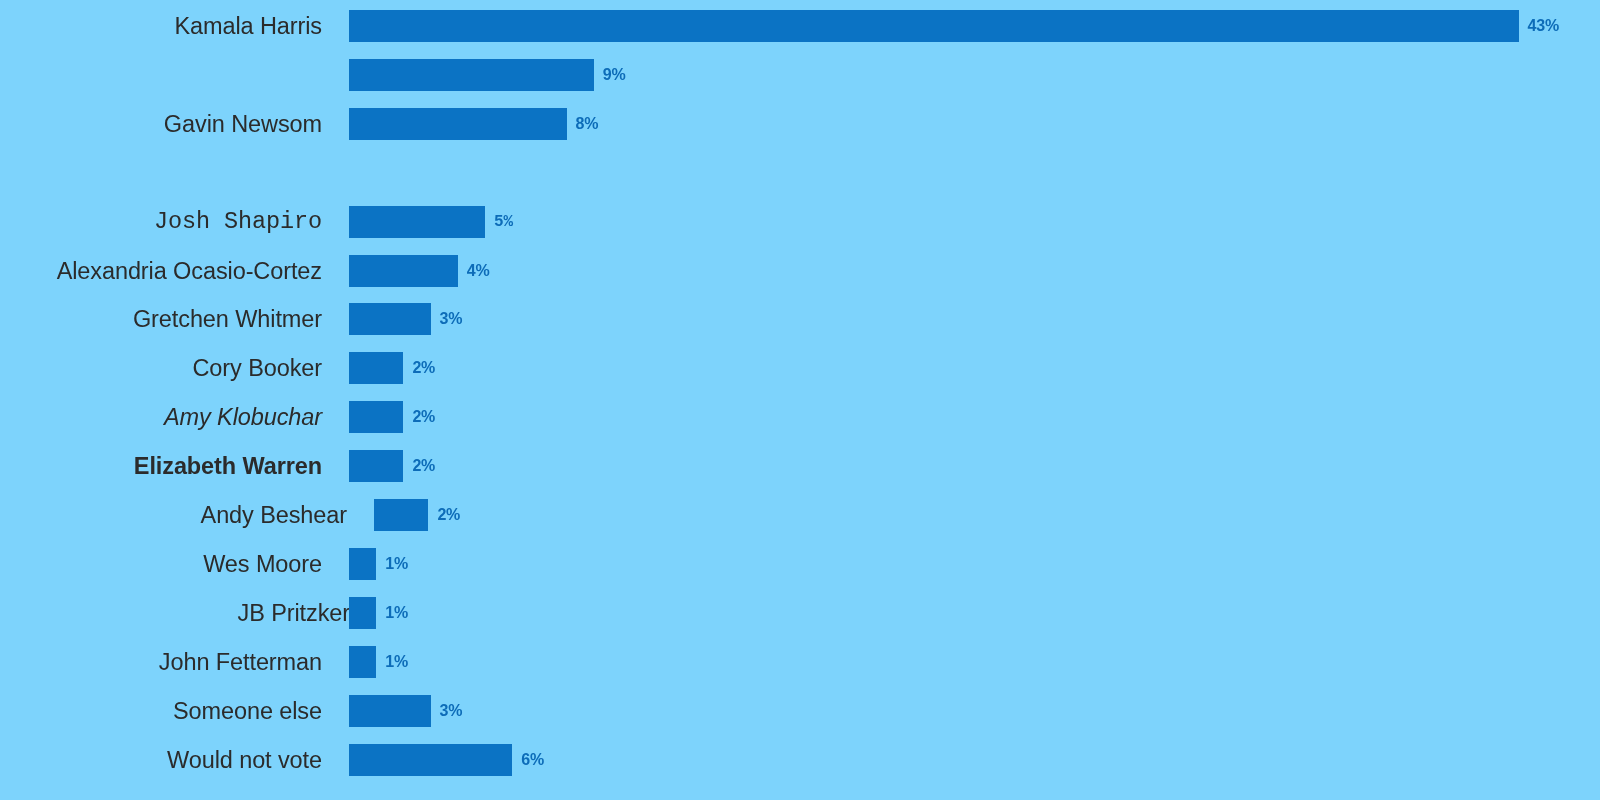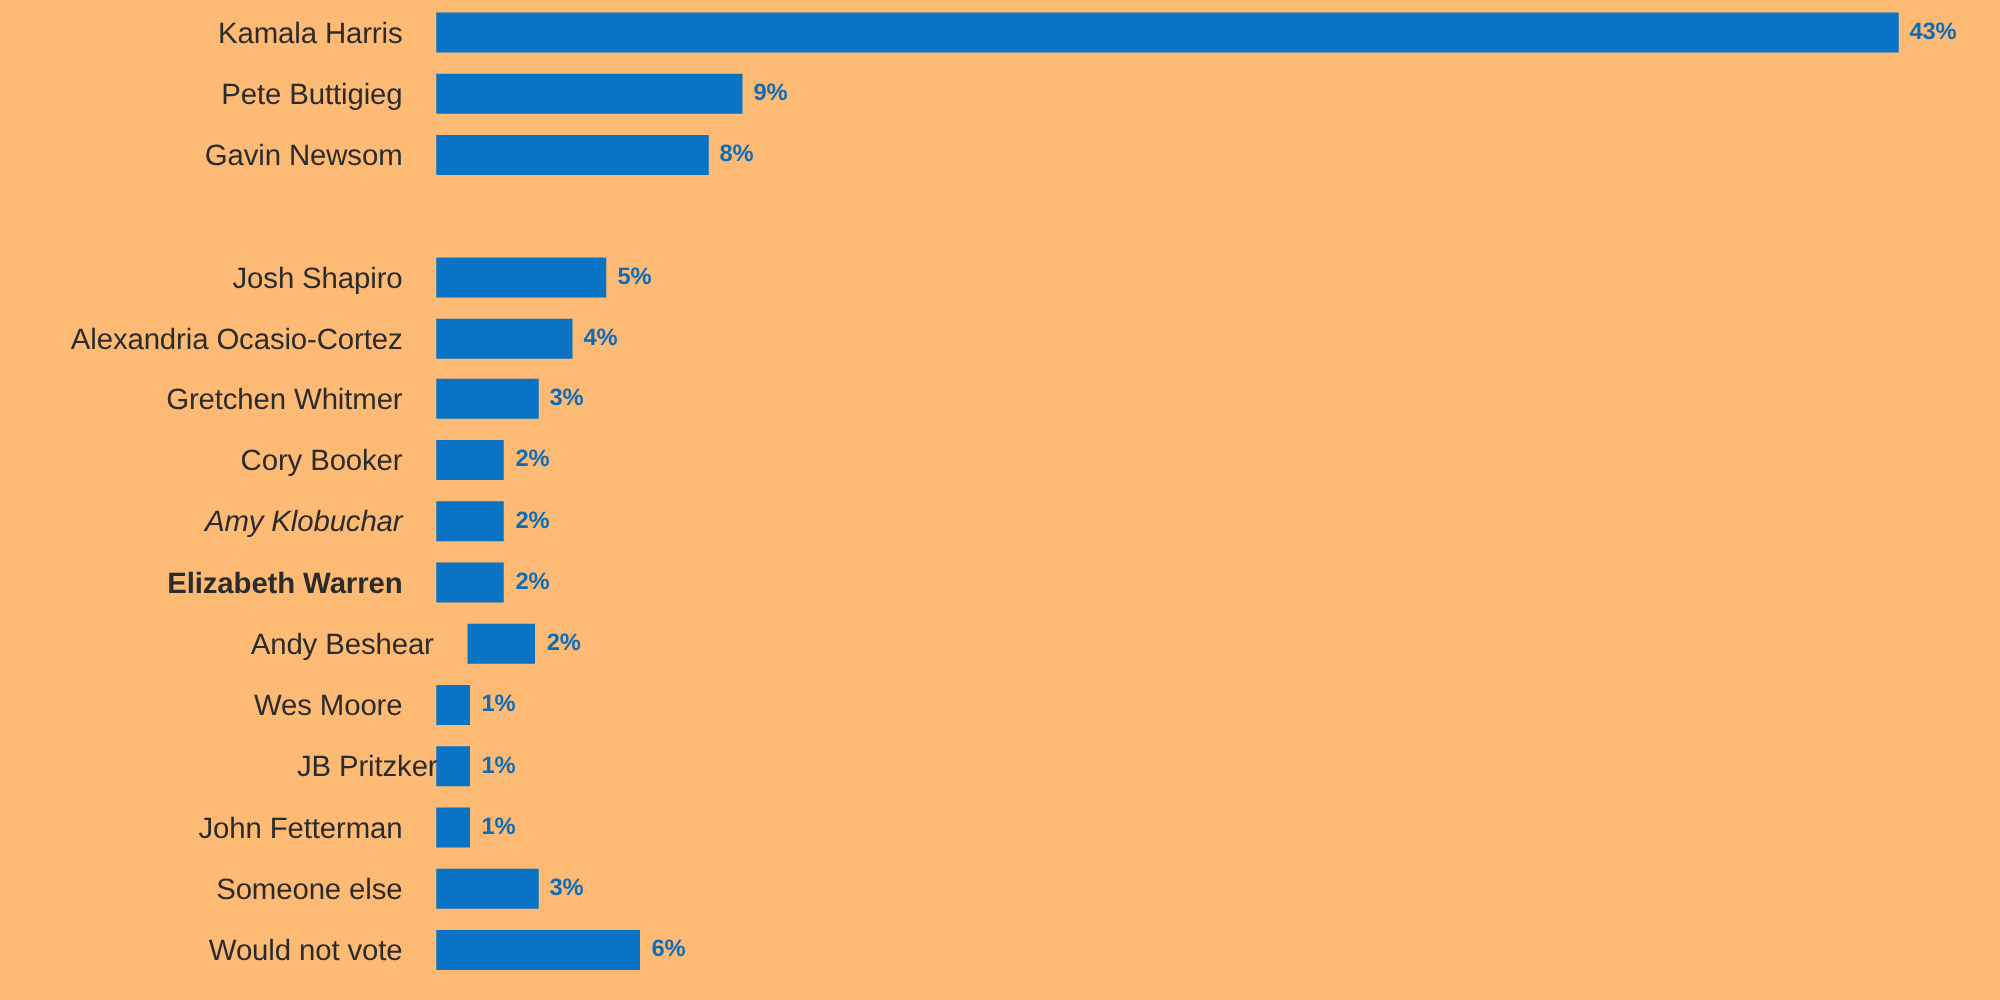--- a/index.html
+++ b/index.html
@@ -55,54 +55,53 @@
   }
 
   .bar {
     height: 32px;
     background: #0b73c4;
     flex: 0 0 auto;
   }
 
   .value-label {
     margin-left: 9px;
-    font-size: 19px;
+    font-size: 16px;
     font-weight: 700;
     color: #0d6cb8;
     line-height: 32px;
     white-space: nowrap;
     letter-spacing: -0.2px;
   }
 </style>
 </head>
 <body>
 
-<div id="chart" style="background: #fdba74;">
+<div id="chart" style="background: #7dd3fc;">
     <div class="row" style="top: 10px;">
       <div class="cat-label" style="color: rgb(43, 43, 43);">Kamala Harris</div>
       <div class="bar-area" style="left: 349px;">
         <div class="bar" style="width: 1169.6px; height: 32px; background: rgb(11, 115, 196);"></div>
         <div class="value-label" style="color: rgb(13, 108, 184); margin-left: 9px;">43%</div>
       </div>
     </div>
     <div class="row" style="top: 58.9px;">
-      <div class="cat-label" style="color: rgb(43, 43, 43);">Pete Buttigieg</div>
       <div class="bar-area" style="left: 349px;">
         <div class="bar" style="width: 244.8px; height: 32px; background: rgb(11, 115, 196);"></div>
         <div class="value-label" style="color: rgb(13, 108, 184); margin-left: 9px;">9%</div>
       </div>
     </div>
     <div class="row" style="top: 107.8px;">
       <div class="cat-label" style="color: rgb(43, 43, 43);">Gavin Newsom</div>
       <div class="bar-area" style="left: 349px;">
         <div class="bar" style="width: 217.6px; height: 32px; background: rgb(11, 115, 196);"></div>
         <div class="value-label" style="color: rgb(13, 108, 184); margin-left: 9px;">8%</div>
       </div>
     </div>
-    <div class="row" style="top: 205.6px;">
+    <div class="row" style="top: 205.6px; font-family: Liberation Mono, monospace;">
       <div class="cat-label" style="color: rgb(43, 43, 43);">Josh Shapiro</div>
       <div class="bar-area" style="left: 349px;">
         <div class="bar" style="width: 136px; height: 32px; background: rgb(11, 115, 196);"></div>
         <div class="value-label" style="color: rgb(13, 108, 184); margin-left: 9px;">5%</div>
       </div>
     </div>
     <div class="row" style="top: 254.5px;">
       <div class="cat-label" style="color: rgb(43, 43, 43);">Alexandria Ocasio-Cortez</div>
       <div class="bar-area" style="left: 349px;">
         <div class="bar" style="width: 108.8px; height: 32px; background: rgb(11, 115, 196);"></div>

